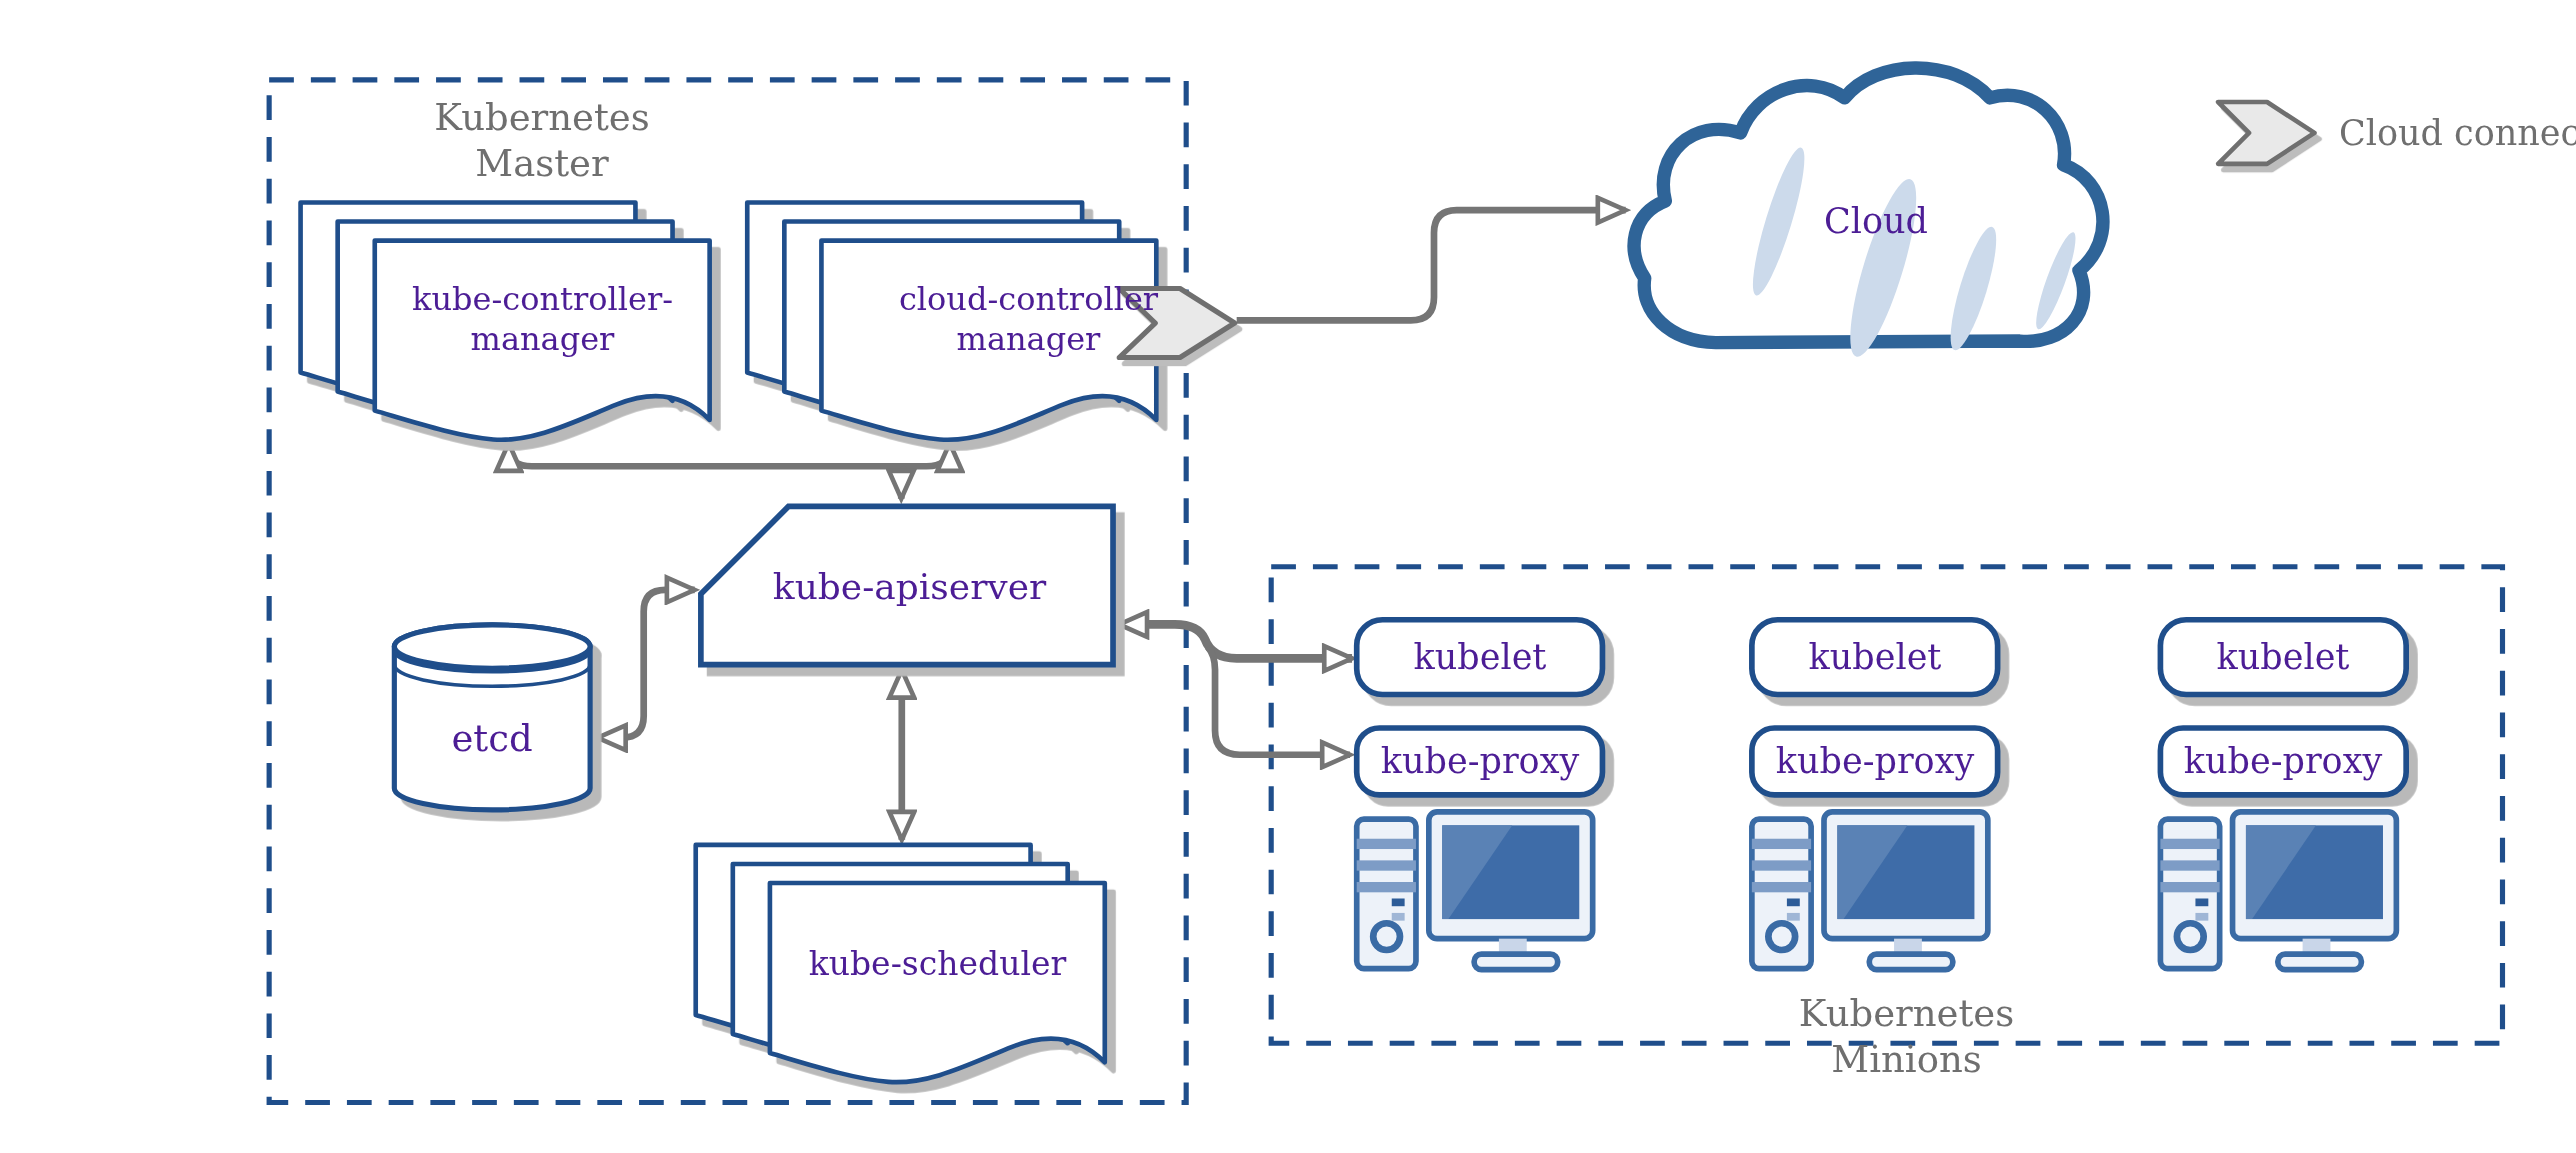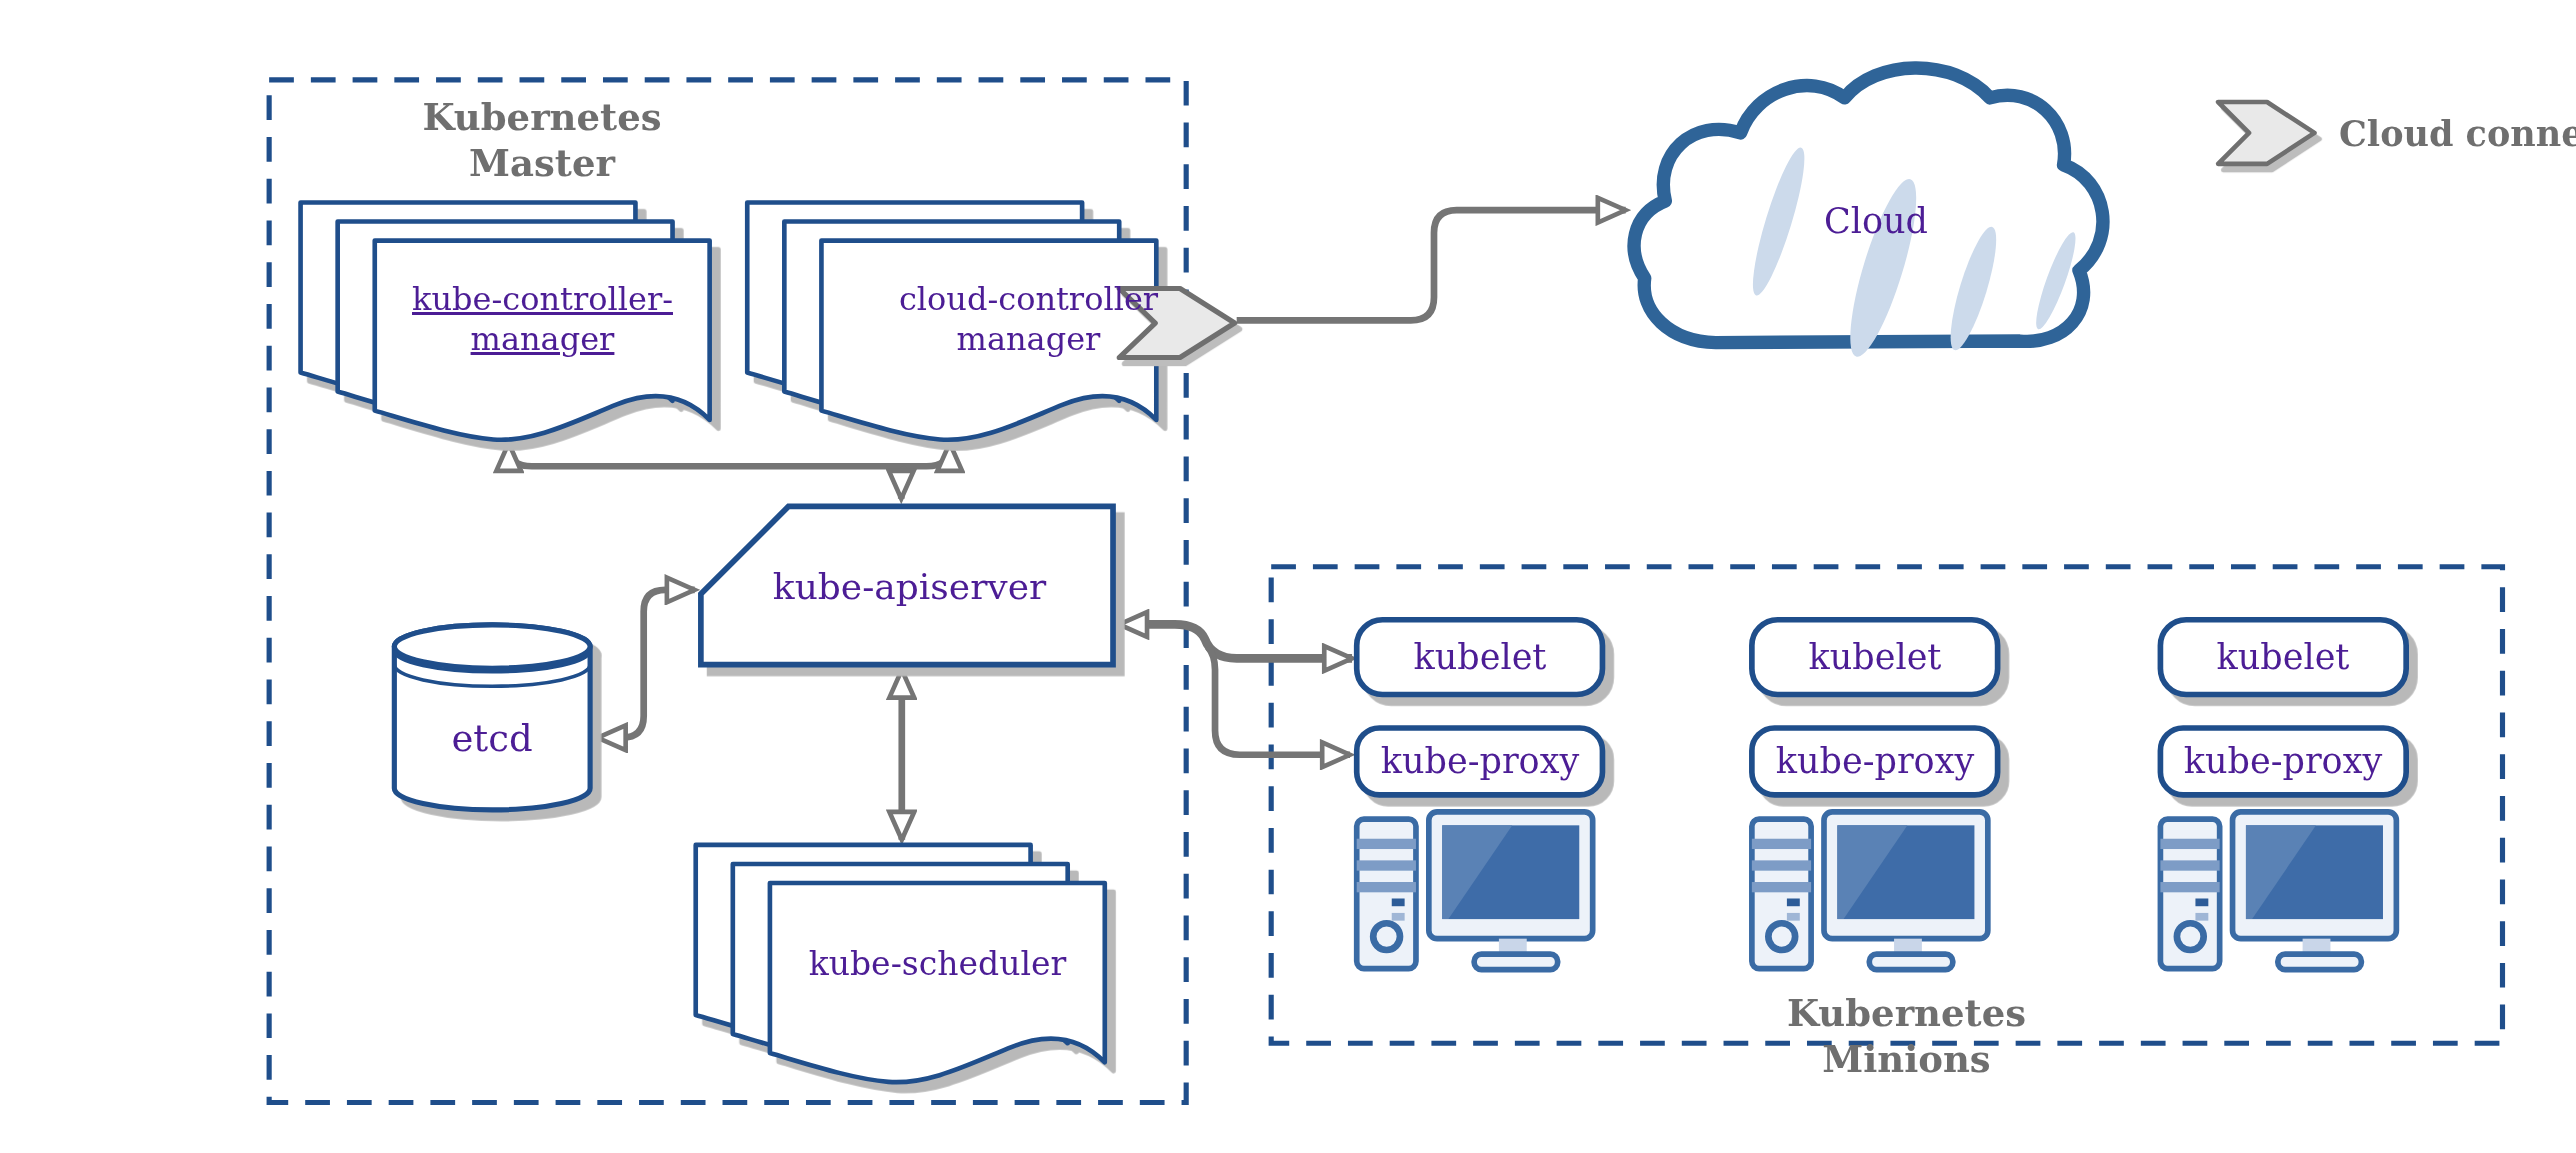--- a/index.html
+++ b/index.html
@@ -2,21 +2,21 @@
 <html style="font-size:8.2px"><head>
 <meta charset="utf-8">
 <style>
   html,body{margin:0;padding:0;background:#ffffff;}
   body{width:2665px;height:1153px;position:relative;overflow:hidden;
        font-family:"DejaVu Serif","Liberation Serif",serif;}
   #stage{position:absolute;left:0;top:0;width:2665px;height:1153px;}
   #gfx{position:absolute;left:0;top:0;z-index:1;}
   .lbl{position:absolute;z-index:2;display:flex;align-items:center;justify-content:center;
        text-align:center;white-space:pre-line;color:#4c1d95;line-height:1.24;}
-  .gray{color:#6f6f6f;font-weight:bold;}
+  .gray{color:#6f6f6f;}
   .sh{filter:drop-shadow(17px 17px 0px #b9b9b9);}
   .sh2{filter:drop-shadow(10px 12px 0px #bdbdbd);}
   .doc{fill:#ffffff;stroke:#1f4e8b;stroke-width:9;stroke-linejoin:round;}
   .box{fill:#ffffff;stroke:#1f4e8b;stroke-width:11;}
   .pcstroke{stroke:#3a6ba5;stroke-width:11;fill:#edf2f9;}
   .conn{fill:none;stroke:#757575;stroke-width:13;}
   .connthick{fill:none;stroke:#757575;stroke-width:17;}
   .dash{fill:none;stroke:#1f4e8b;stroke-width:10;stroke-dasharray:48 33;}
   .chev{fill:#e9e9e9;stroke:#6f6f6f;stroke-width:10;stroke-linejoin:round;}
 </style>
@@ -135,21 +135,21 @@
   </g>
 
   <use href="#pc" x="2633" y="1576"></use>
   <use href="#pc" x="3400" y="1576"></use>
   <use href="#pc" x="4193" y="1576"></use>
 </svg>
 
 <div class="lbl gray" style="left:336px;top:87px;width:412px;height:108px;font-size:37px;">Kubernetes
 Master</div>
 
-<div class="lbl" style="left:375px;top:251px;width:335px;height:137px;font-size:32px;text-decoration:underline;">kube-controller-
+<div class="lbl" style="left:375px;top:251px;width:335px;height:137px;font-size:32px;">kube-controller-
 manager</div>
 
 <div class="lbl" style="left:821px;top:251px;width:335px;height:137px;font-size:32px;margin-left:40px;">cloud-controller
 manager</div>
 
 <div class="lbl" style="left:706px;top:520px;width:407px;height:134px;font-size:36px;">kube-apiserver</div>
 
 <div class="lbl" style="left:394px;top:690px;width:196px;height:98px;font-size:37px;">etcd</div>
 
 <div class="lbl" style="left:770px;top:908px;width:335px;height:113px;font-size:33px;">kube-scheduler</div>

